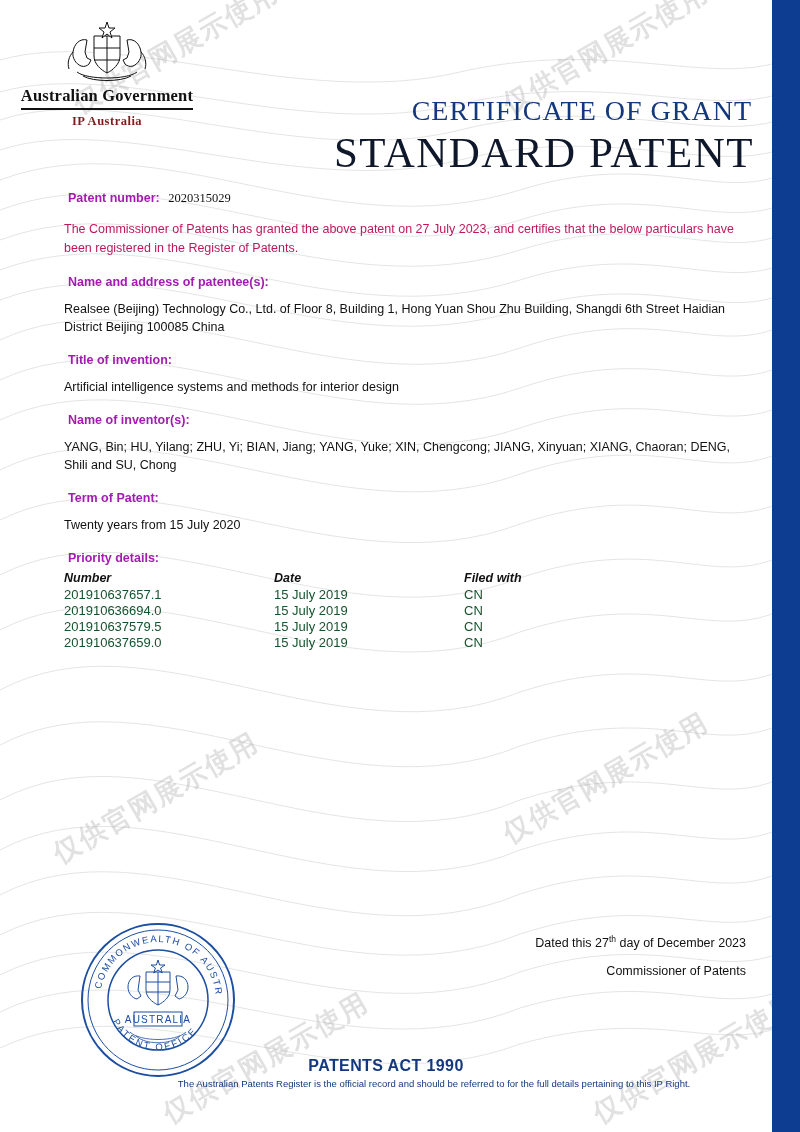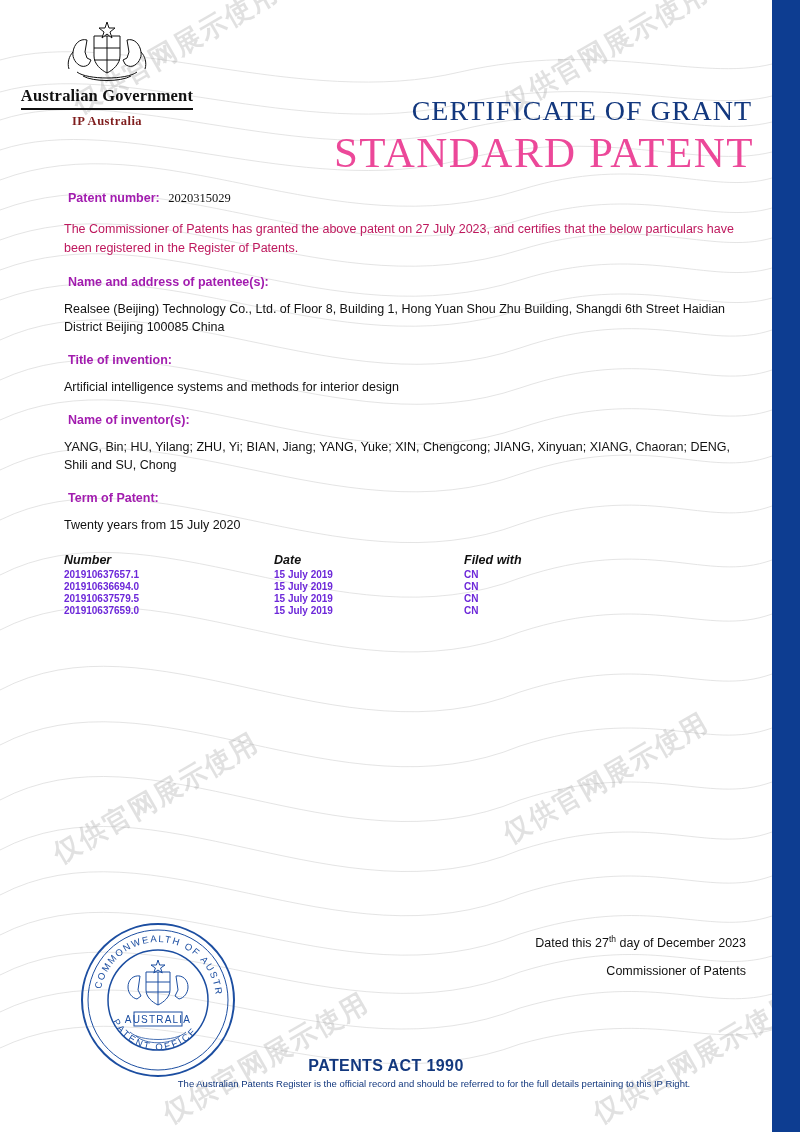--- a/index.html
+++ b/index.html
@@ -99,21 +99,21 @@
     color: #13387e;
     letter-spacing: 1px;
     text-align: right;
   }
   .std-patent {
     position: absolute;
     right: 18px;
     top: 128px;
     font-family: "Liberation Serif", serif;
     font-size: 43px;
-    color: #ec4899;
+    color: #0f172a;
     letter-spacing: 1.5px;
     text-align: right;
   }
 
   .body-area {
     position: absolute;
     left: 64px;
     top: 188px;
     width: 680px;
   }
@@ -150,23 +150,22 @@
   table.priority th {
     text-align: left;
     font-style: italic;
     font-weight: bold;
     font-size: 12.5px;
     padding: 0 0 2px 0;
     color: #111;
   }
   table.priority td {
     padding: 0 0 1px 0;
-    color: #6d28d9;
-    font-size: 10px;
-    font-weight: bold;
+    color: #14532d;
+    font-size: 13px;
   }
   table.priority th:nth-child(1), table.priority td:nth-child(1) { width: 210px; }
   table.priority th:nth-child(2), table.priority td:nth-child(2) { width: 190px; }
 
   
   .seal {
     position: absolute;
     left: 78px;
     top: 920px;
   }
@@ -305,20 +304,21 @@
       <div class="lbl">Name of inventor(s):</div>
       <div class="row-gap-sm"></div>
       <div class="val">YANG, Bin; HU, Yilang; ZHU, Yi; BIAN, Jiang; YANG, Yuke; XIN, Chengcong; JIANG, Xinyuan; XIANG, Chaoran; DENG, Shili and SU, Chong</div>
 
       <div class="row-gap"></div>
       <div class="lbl">Term of Patent:</div>
       <div class="row-gap-sm"></div>
       <div class="val">Twenty years from 15 July 2020</div>
 
       <div class="row-gap"></div>
+      <div class="lbl">Priority details:</div>
 
       <table class="priority">
         <thead>
           <tr>
             <th>Number</th>
             <th>Date</th>
             <th>Filed with</th>
           </tr>
         </thead>
         <tbody>

